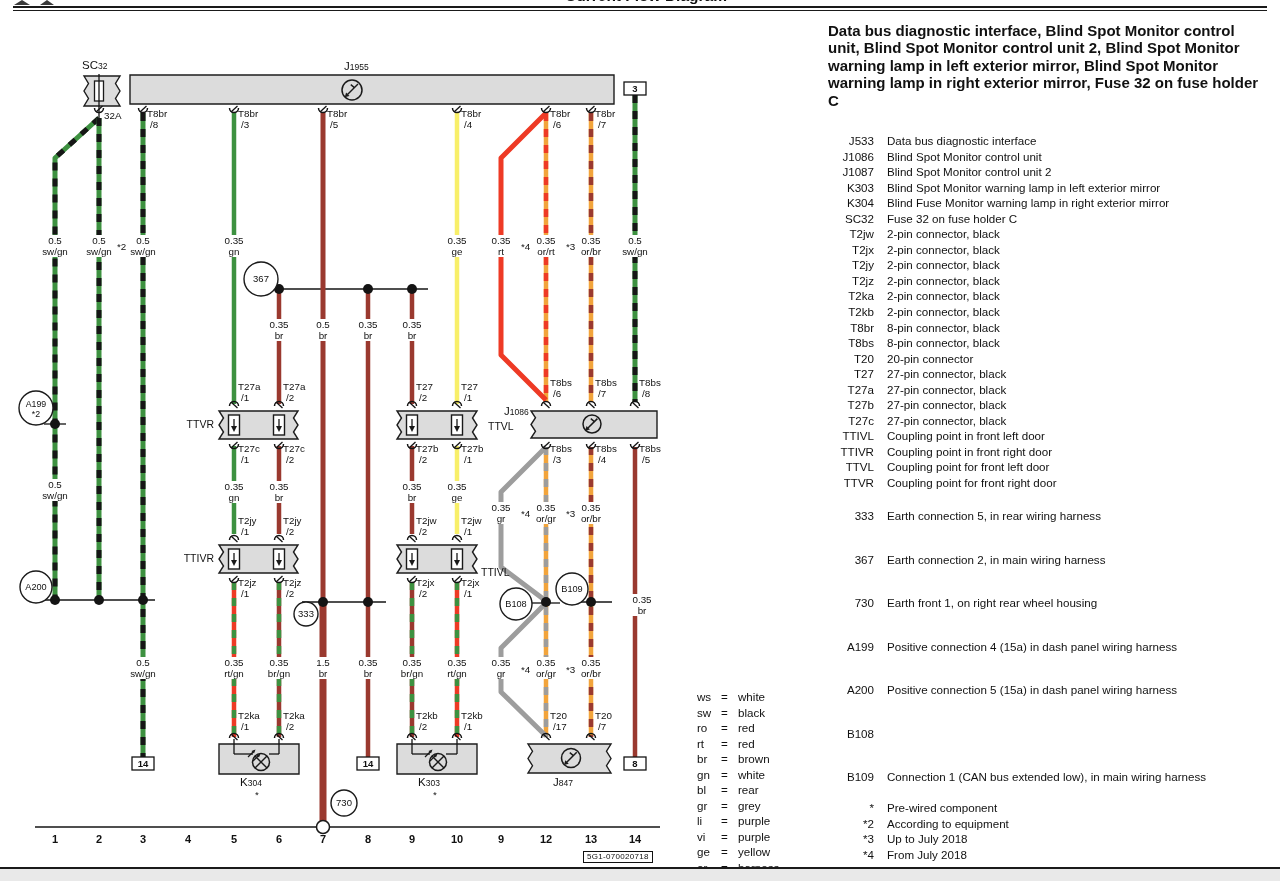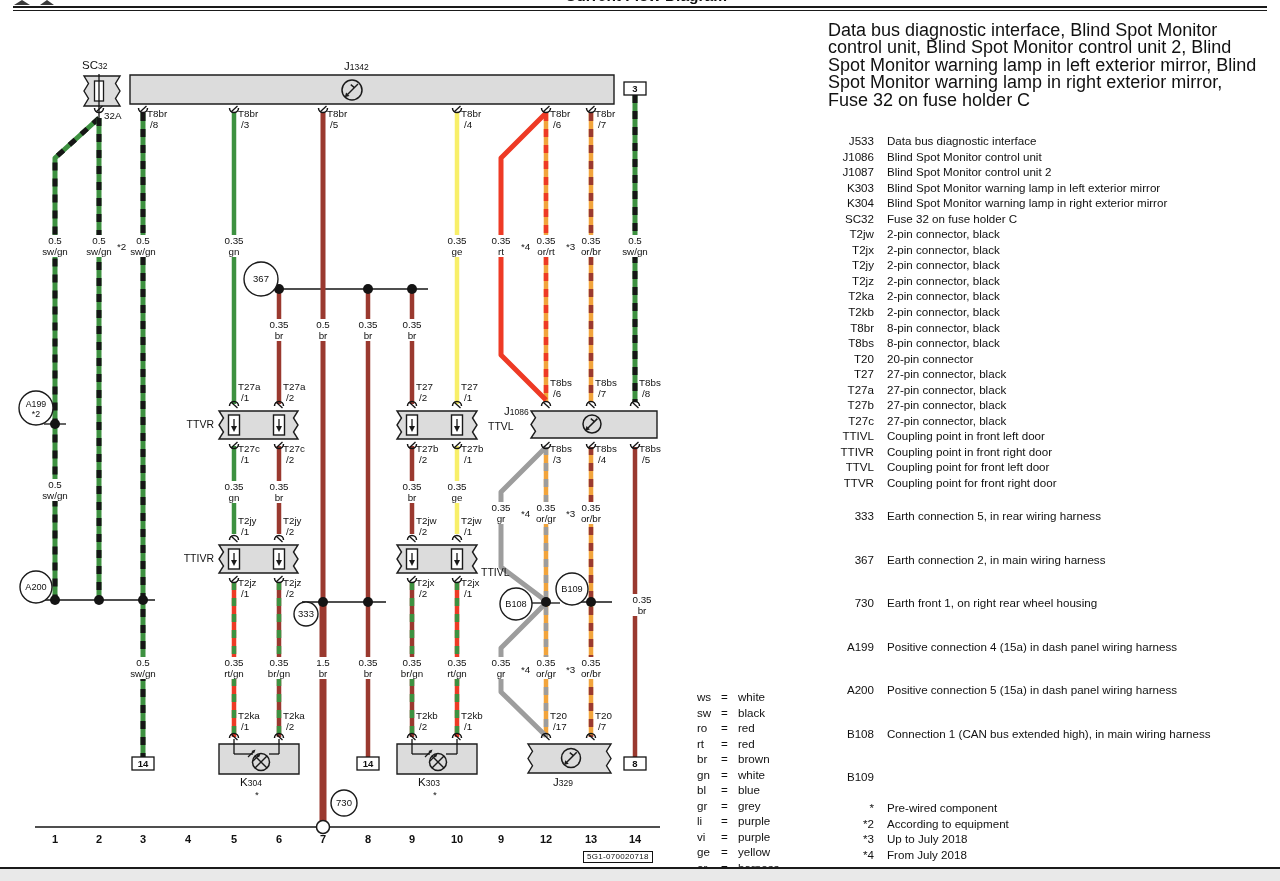--- a/index.html
+++ b/index.html
@@ -16,21 +16,21 @@
   .clabel .l2{padding-left:3px;}
   .star{font-size:9.8px;white-space:nowrap;}
   .ttl{font-size:10.5px;white-space:nowrap;}
   .ttl.r{transform:translateX(-100%);}
   .comp-label{font-size:11.5px;white-space:nowrap;}
   .comp-label .sub{font-size:8.5px;}
   .tracknum{transform:translateX(-50%);font-size:11px;font-weight:bold;}
   .dno{font-size:8px;border:1.2px solid #111;line-height:10px;padding:0 3px;letter-spacing:.3px;
     background:#fff;white-space:nowrap;}
   .info-panel{position:absolute;left:828px;top:22px;width:438px;}
-  .panel-title{font-size:18px;font-weight:normal;line-height:17.4px;}
+  .panel-title{font-size:15px;font-weight:bold;line-height:17.4px;}
   .comp-list{position:absolute;top:111px;left:0;width:100%;}
   .legend-row{display:flex;font-size:11.6px;line-height:15.55px;}
   .legend-row .code{width:46px;text-align:right;margin-right:13px;flex:none;}
   .conn-list{position:absolute;top:486px;left:0;width:100%;}
   .conn-list .legend-row{margin-bottom:28px;line-height:15.5px;}
   .notes-list{position:absolute;top:778px;left:0;width:100%;}
   .notes-list .legend-row{line-height:15.5px;}
   .color-key{position:absolute;left:697px;top:689px;font-size:11.6px;line-height:15.5px;}
   .ck-row{display:flex;}
   .ck-row .c{width:24px;}
@@ -543,26 +543,26 @@
       </div>
       <div class="star" style="left: 117px; top: 241px;">*2</div>
       <div class="star" style="left: 521px; top: 241px;">*4</div>
       <div class="star" style="left: 566px; top: 241px;">*3</div>
       <div class="star" style="left: 521px; top: 508px;">*4</div>
       <div class="star" style="left: 566px; top: 508px;">*3</div>
       <div class="star" style="left: 521px; top: 664px;">*4</div>
       <div class="star" style="left: 566px; top: 664px;">*3</div>
       <div class="star" style="left: 255px; top: 789px;">*</div>
       <div class="star" style="left: 433px; top: 789px;">*</div>
-      <div class="comp-label" style="left: 344px; top: 60px;"><span>J</span><span class="sub">1342</span></div>
+      <div class="comp-label" style="left: 344px; top: 60px;"><span>J</span><span class="sub">1955</span></div>
       <div class="comp-label" style="left: 82px; top: 59px;"><span>SC</span><span class="sub">32</span></div>
       <div class="comp-label" style="left: 504px; top: 405px;"><span>J</span><span class="sub">1086</span></div>
       <div class="comp-label" style="left: 240px; top: 776px;"><span>K</span><span class="sub">304</span></div>
       <div class="comp-label" style="left: 418px; top: 776px;"><span>K</span><span class="sub">303</span></div>
-      <div class="comp-label" style="left: 553px; top: 776px;"><span>J</span><span class="sub">329</span></div>
+      <div class="comp-label" style="left: 553px; top: 776px;"><span>J</span><span class="sub">847</span></div>
       <div class="ttl r" style="left: 214px; top: 418px;">TTVR</div>
       <div class="ttl" style="left: 488px; top: 420px;">TTVL</div>
       <div class="ttl r" style="left: 214px; top: 552px;">TTIVR</div>
       <div class="ttl" style="left: 481px; top: 566px;">TTIVL</div>
       <div class="tracknum" style="left: 55px; top: 833px;">1</div>
       <div class="tracknum" style="left: 99px; top: 833px;">2</div>
       <div class="tracknum" style="left: 143px; top: 833px;">3</div>
       <div class="tracknum" style="left: 188px; top: 833px;">4</div>
       <div class="tracknum" style="left: 234px; top: 833px;">5</div>
       <div class="tracknum" style="left: 279px; top: 833px;">6</div>
@@ -592,21 +592,21 @@
         <div class="legend-row">
         <span class="code">J1087</span>
         <span class="desc">Blind Spot Monitor control unit 2</span>
       </div>
         <div class="legend-row">
         <span class="code">K303</span>
         <span class="desc">Blind Spot Monitor warning lamp in left exterior mirror</span>
       </div>
         <div class="legend-row">
         <span class="code">K304</span>
-        <span class="desc">Blind Spot Monitor warning lamp in right exterior mirror</span>
+        <span class="desc">Blind Fuse Monitor warning lamp in right exterior mirror</span>
       </div>
         <div class="legend-row">
         <span class="code">SC32</span>
         <span class="desc">Fuse 32 on fuse holder C</span>
       </div>
         <div class="legend-row">
         <span class="code">T2jw</span>
         <span class="desc">2-pin connector, black</span>
       </div>
         <div class="legend-row">
@@ -691,24 +691,24 @@
         <div class="legend-row">
         <span class="code">A199</span>
         <span class="desc">Positive connection 4 (15a) in dash panel wiring harness</span>
       </div>
         <div class="legend-row">
         <span class="code">A200</span>
         <span class="desc">Positive connection 5 (15a) in dash panel wiring harness</span>
       </div>
         <div class="legend-row">
         <span class="code">B108</span>
-        <span class="desc">Connection 1 (CAN bus extended high), in main wiring harness</span>
       </div>
         <div class="legend-row">
         <span class="code">B109</span>
+        <span class="desc">Connection 1 (CAN bus extended low), in main wiring harness</span>
       </div>
       </div>
     <div class="notes-list">
 
     <div class="legend-row">
         <span class="code">*</span>
         <span class="desc">Pre-wired component</span>
       </div>
         <div class="legend-row">
         <span class="code">*2</span>
@@ -753,21 +753,21 @@
       <span class="n">brown</span>
     </div>
       <div class="ck-row">
       <span class="c">gn</span>
       <span class="e">=</span>
       <span class="n">white</span>
     </div>
       <div class="ck-row">
       <span class="c">bl</span>
       <span class="e">=</span>
-      <span class="n">blue</span>
+      <span class="n">rear</span>
     </div>
       <div class="ck-row">
       <span class="c">gr</span>
       <span class="e">=</span>
       <span class="n">grey</span>
     </div>
       <div class="ck-row">
       <span class="c">li</span>
       <span class="e">=</span>
       <span class="n">purple</span>

